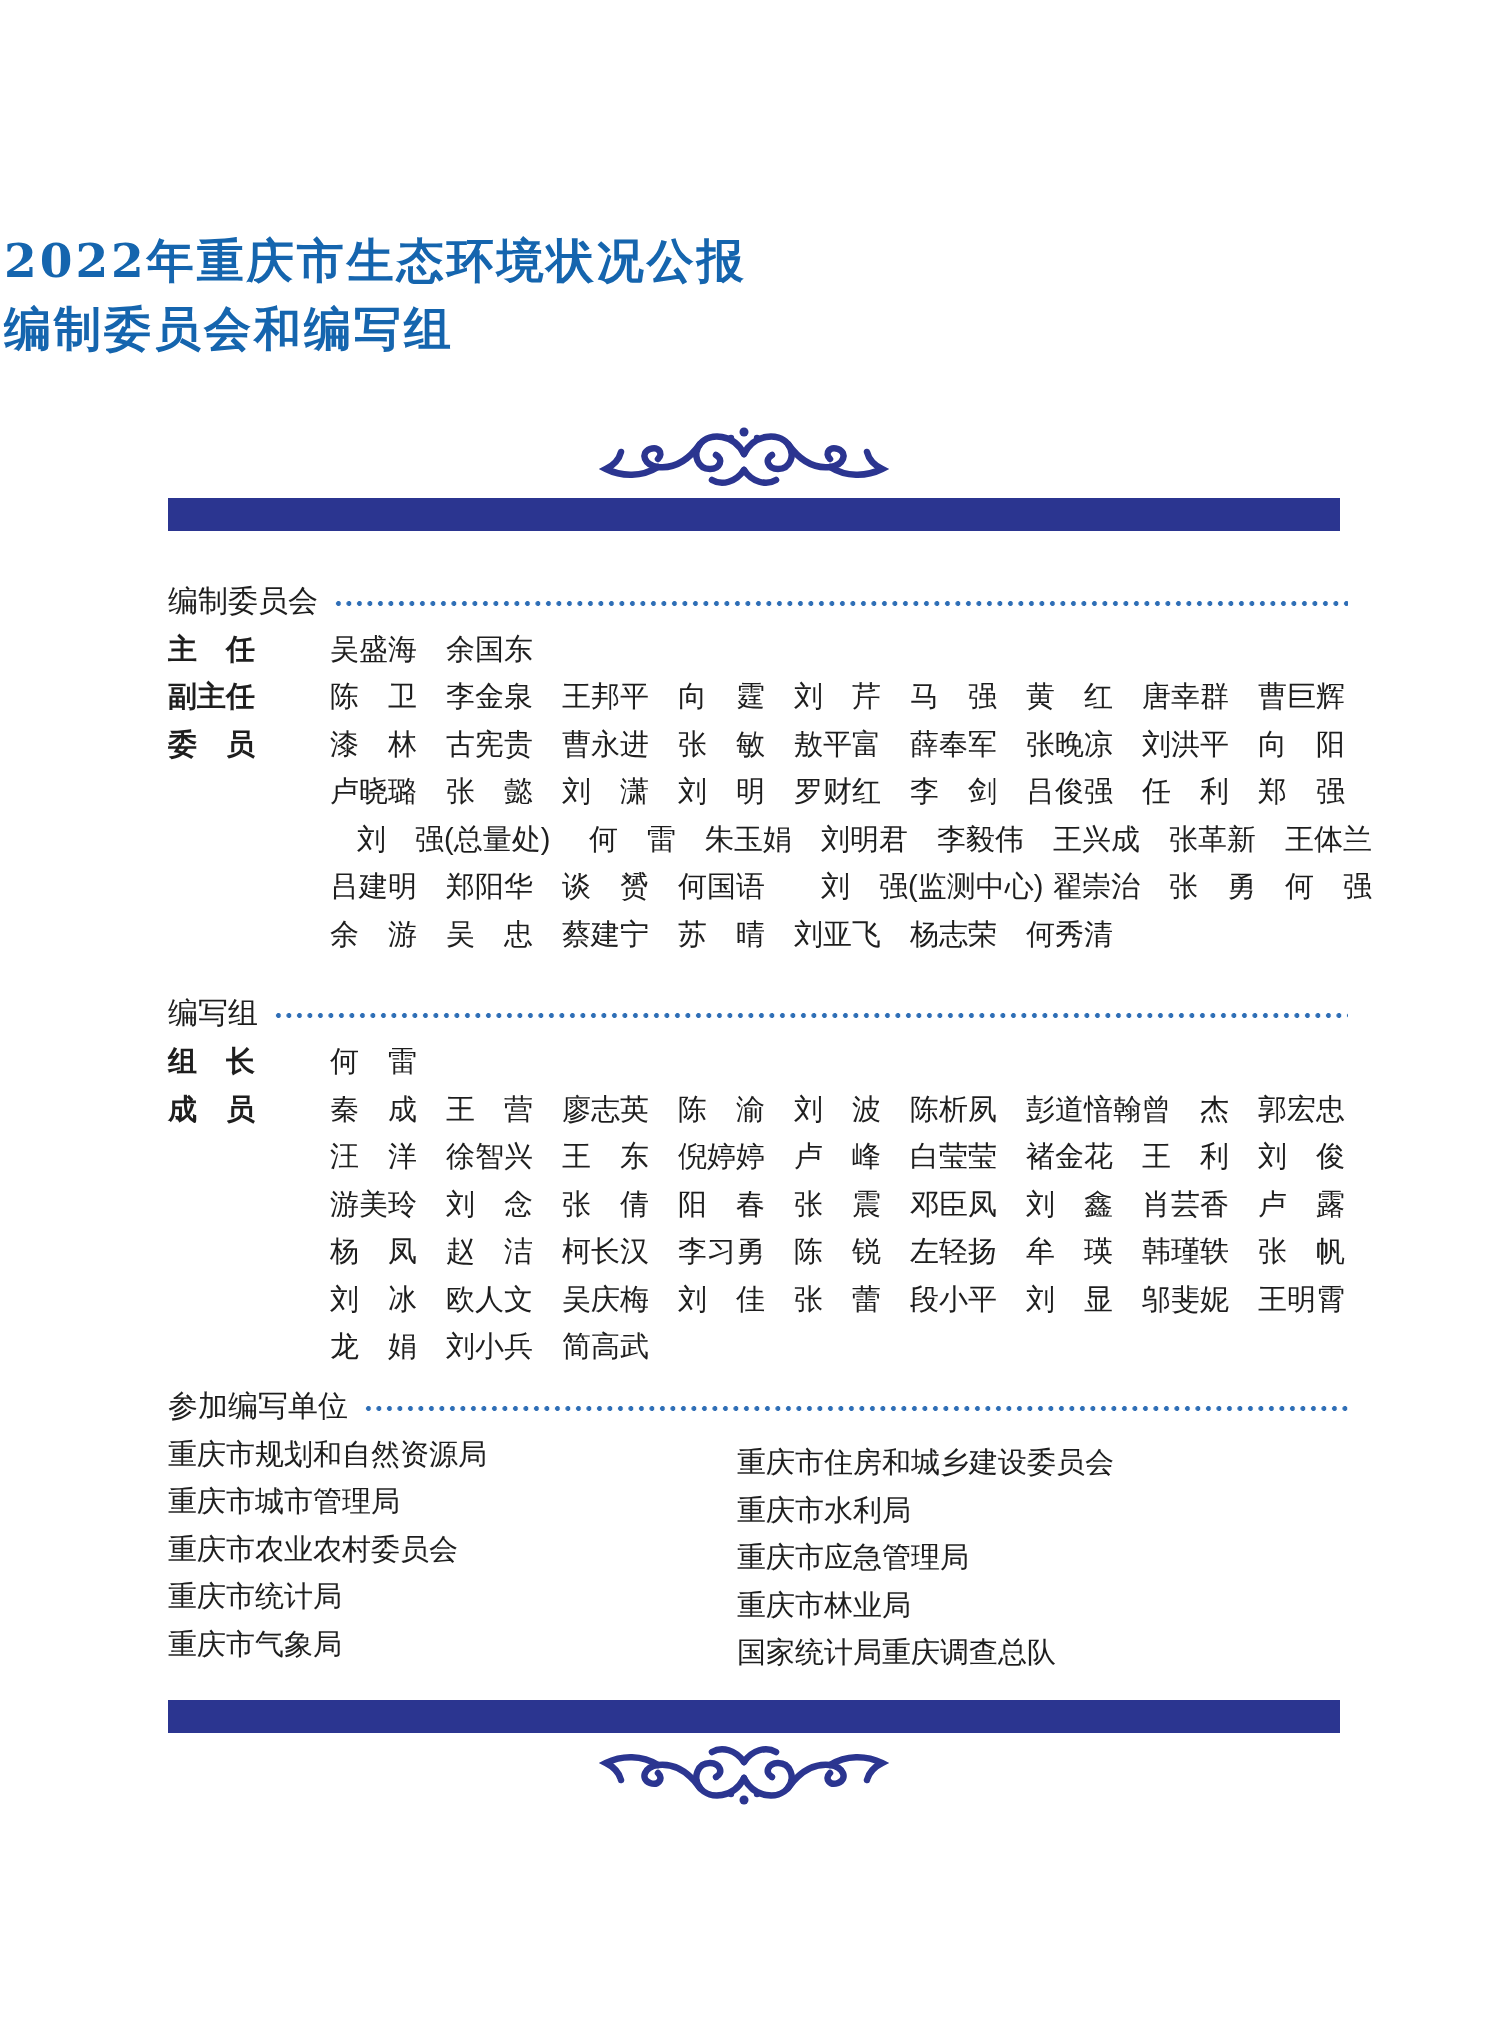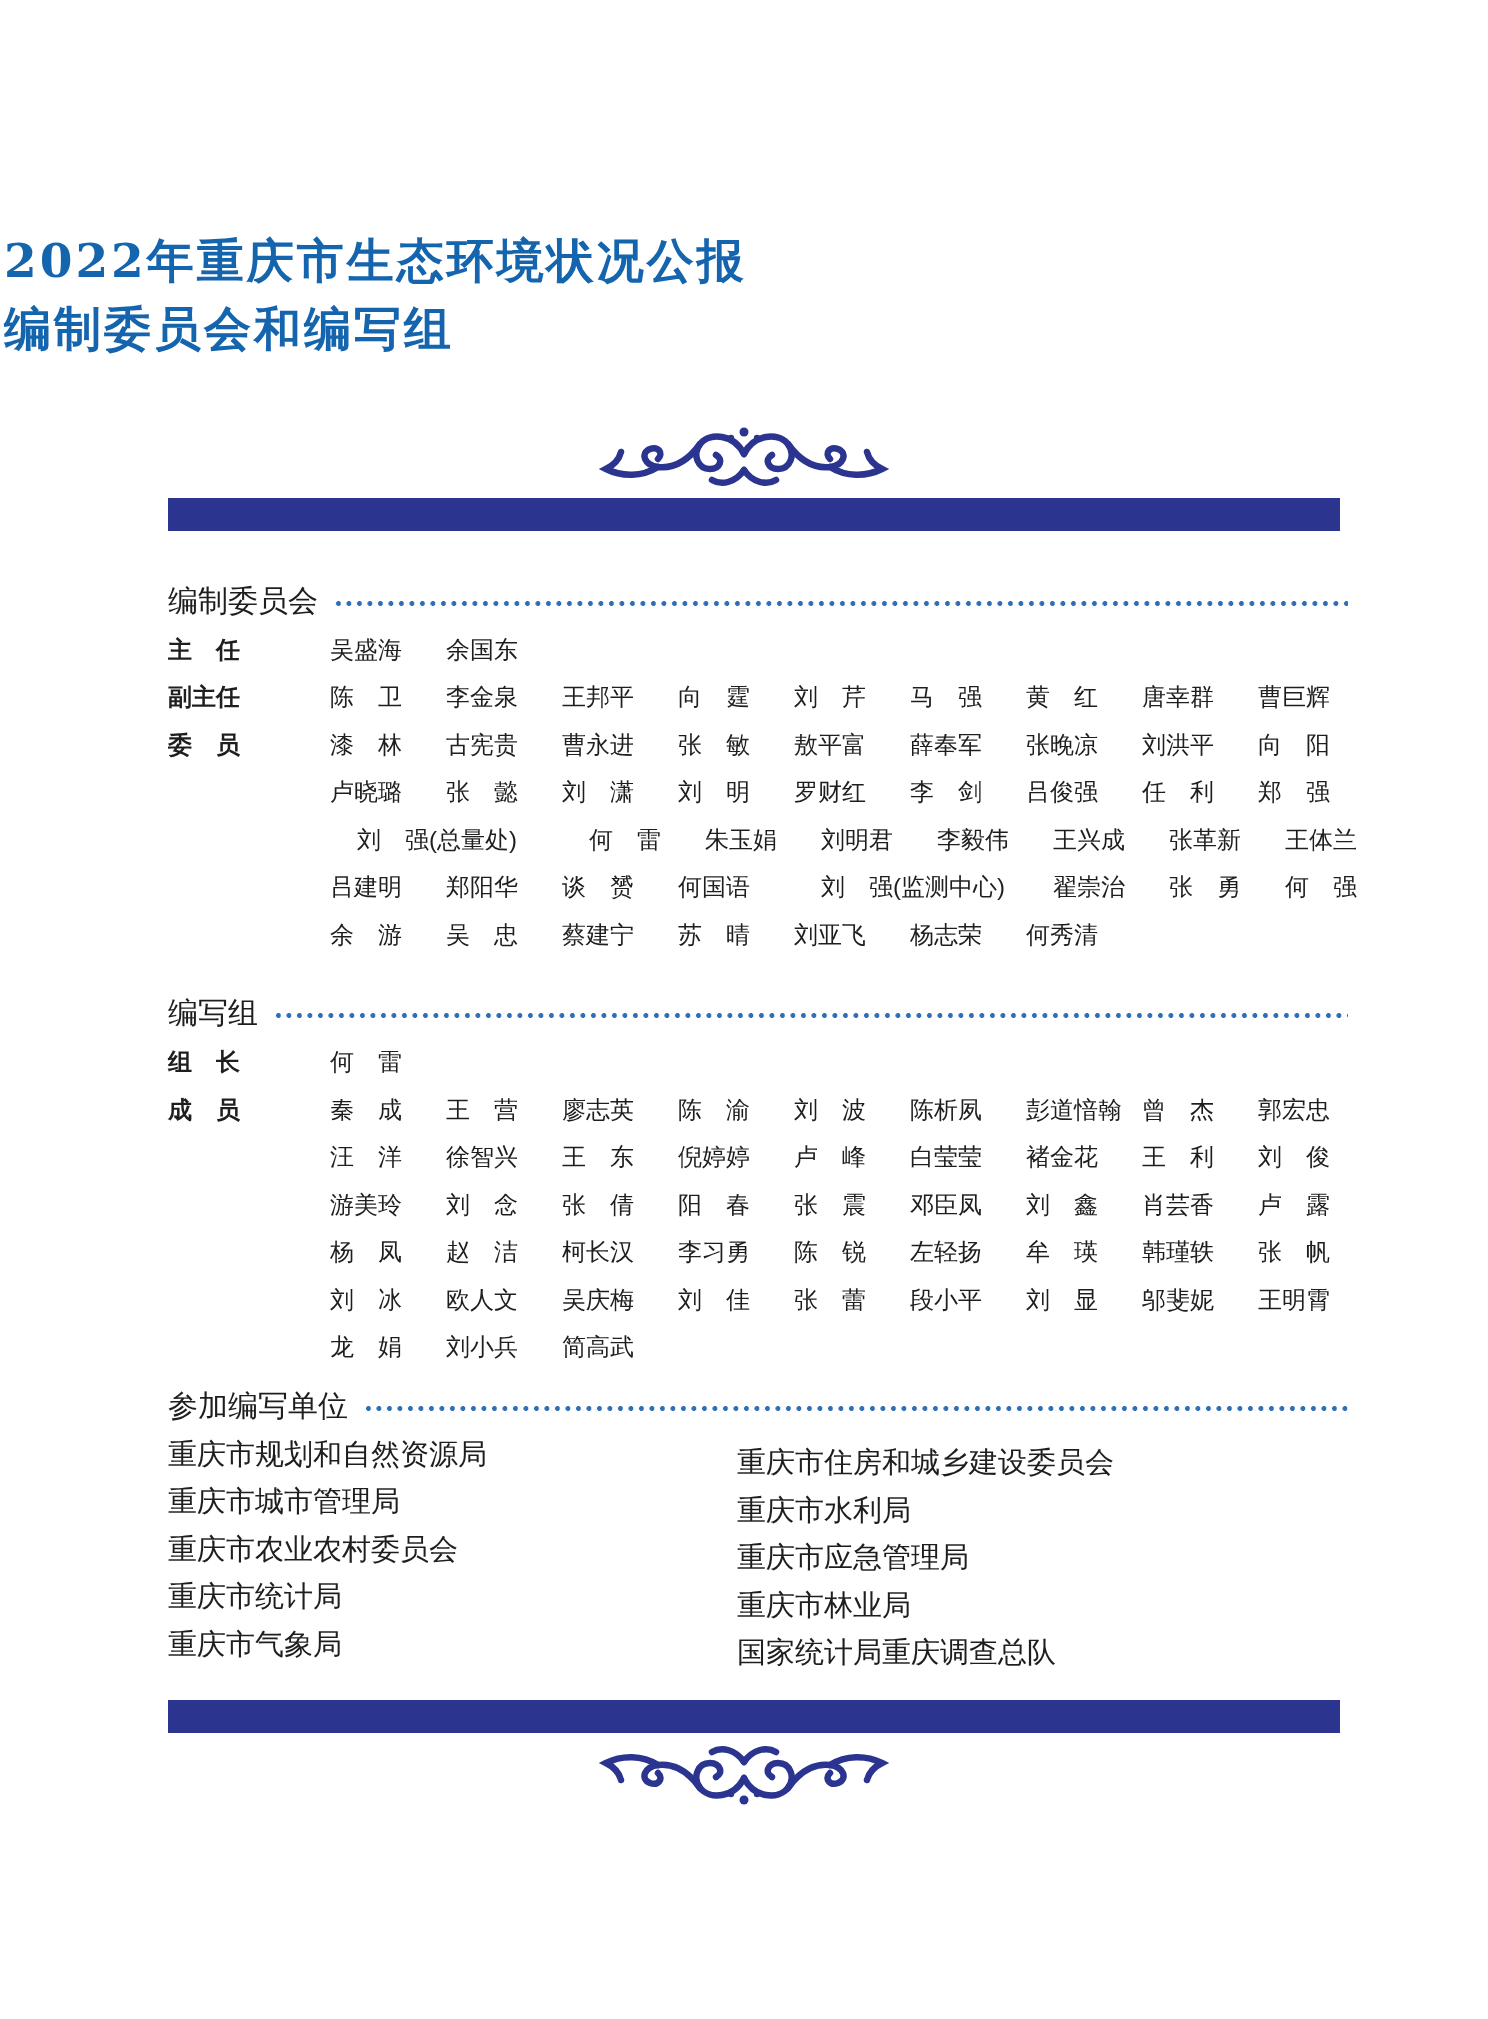--- a/index.html
+++ b/index.html
@@ -47,21 +47,21 @@
   .section.gap{margin-top:30px;}
   .section.gap-sm{margin-top:10px;}
   .heading-row{display:flex;align-items:center;height:50px;}
   .heading{font-size:30px;font-weight:normal;color:var(--ink);flex:none;}
   .dots{
     flex:1;height:9px;margin-left:16px;margin-top:4px;
     background-image:radial-gradient(circle at 4.5px 4.5px, var(--dot-blue) 2.2px, rgba(0,0,0,0) 2.7px);
     background-size:10.5px 9px;
     background-repeat:repeat-x;
   }
-  .row{display:flex;align-items:center;height:47.5px;font-size:24px;justify-content:center;}
+  .row{display:flex;align-items:center;height:47.5px;font-size:29px;justify-content:center;}
   .row .label{width:162px;flex:none;font-weight:bold;}
   .cells{display:flex;flex:1;min-width:0;}
   .cell{flex:none;width:116px;white-space:nowrap;}
   .cell.span2{width:232px;margin-left:27px;}
   .unit-row{display:flex;align-items:center;height:47.5px;font-size:29px;}
   .unit-left{width:569px;flex:none;white-space:nowrap;}
   .unit-right{flex:1;white-space:nowrap;margin-top:17px;}
   svg.defs{position:absolute;width:0;height:0;}
 </style>
 </head>

